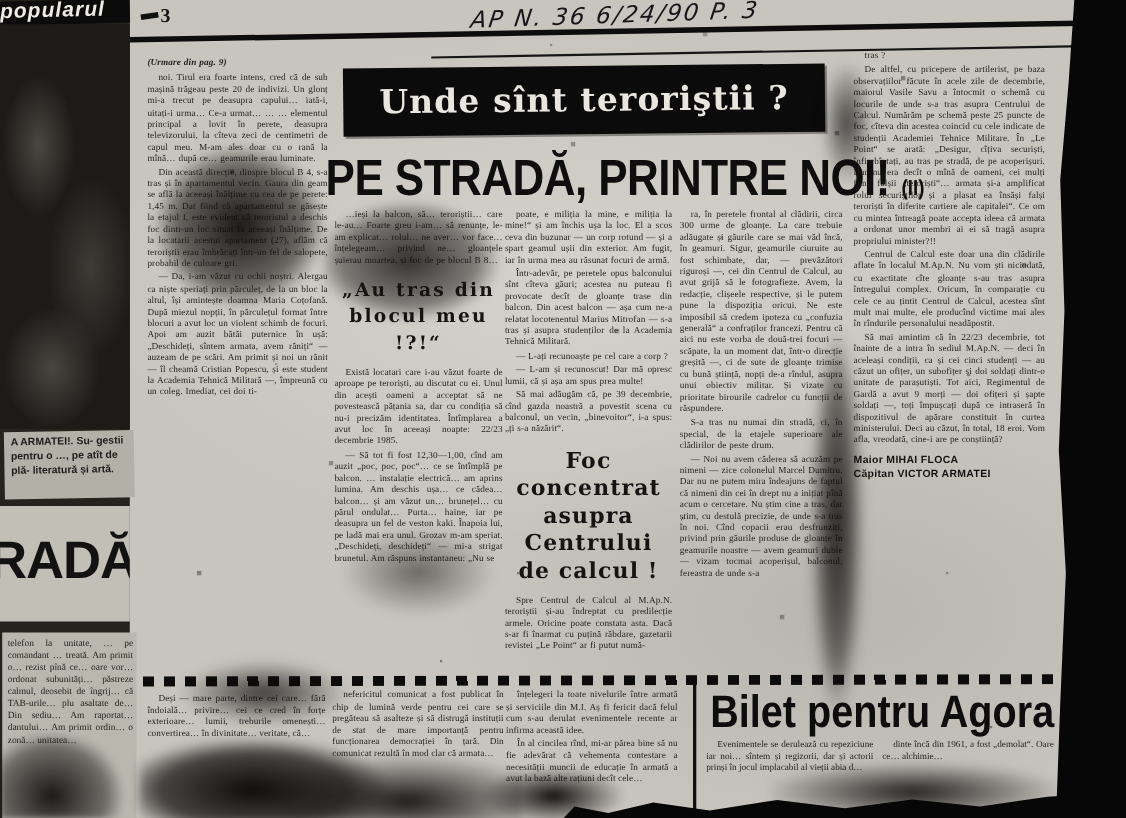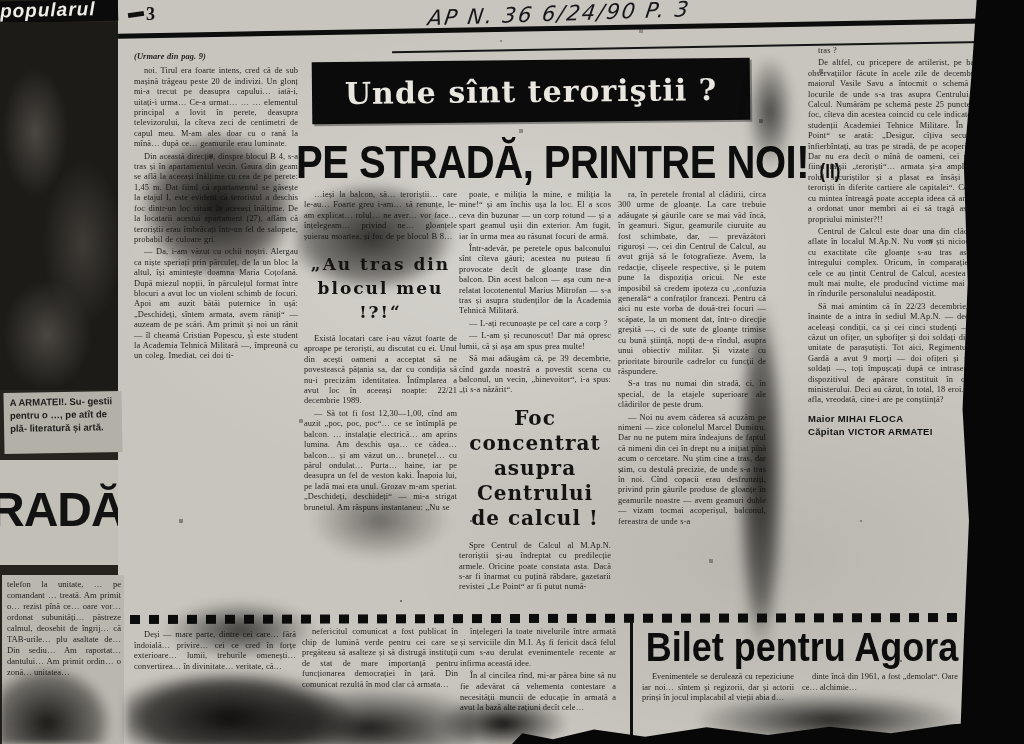--- a/index.html
+++ b/index.html
@@ -62,21 +62,21 @@
   .cont-note{font-weight:bold;font-style:italic;text-align:center;font-size:9.5px;
     margin:0 0 4px 0 !important;text-indent:0 !important;}
   .subhead{font-family:"DejaVu Serif",serif;font-weight:bold;text-align:center;
     color:#151413;margin:10px 4px 10px 4px;}
   #subhead1{font-size:17px;line-height:24px;letter-spacing:2px;}
   #subhead2{font-size:20px;line-height:25px;letter-spacing:1px;}
   #col1{left:134px;top:52px;width:164px;height:560px;}
   #col2{left:304px;top:190px;width:153px;height:422px;}
   #col3{left:459px;top:190px;width:152px;height:422px;}
   #col4{left:618px;top:190px;width:148px;height:422px;}
-  #col5{left:808px;top:46px;width:174px;height:566px;}
+  #col5{left:776px;top:46px;width:174px;height:566px;}
   .bylines{margin-top:6px;font-weight:bold;font-size:9.5px;line-height:13px;
     font-family:"Liberation Sans",sans-serif;letter-spacing:0.3px;color:#121211;}
   
   #dotted-sep{left:130px;top:614px;width:833px;height:9px;z-index:2;
     background:repeating-linear-gradient(90deg,#0c0c0c 0 10px, transparent 10px 19px);
     transform:rotate(-0.15deg);}
   
   .bcol{z-index:2;overflow:hidden;color:#1e1d1b;}
   .bcol p{margin:0 0 2px 0;font-size:8.4px;line-height:10.6px;text-align:justify;
     text-indent:10px;letter-spacing:0.1px;}
@@ -167,21 +167,21 @@
 <div class="abs col" id="col1">
   <p class="cont-note">(Urmare din pag. 9)</p>
   <p>noi. Tirul era foarte intens, cred că de sub mașină trăgeau peste 20 de indivizi. Un glonț mi-a trecut pe deasupra capului… iată-i, uitați-i urma… Ce-a urmat… … … elementul principal a lovit în perete, deasupra televizorului, la cîteva zeci de centimetri de capul meu. M-am ales doar cu o rană la mînă… după ce… geamurile erau luminate.</p>
   <p>Din această direcție, dinspre blocul B 4, s-a tras și în apartamentul vecin. Gaura din geam se află la aceeași înălțime cu cea de pe perete: 1,45 m. Dat fiind că apartamentul se găsește la etajul I, este evident că teroristul a deschis foc dintr-un loc situat la aceeași înălțime. De la locatarii acestui apartament (27), aflăm că teroriștii erau îmbrăcați într-un fel de salopete, probabil de culoare gri.</p>
   <p>— Da, i-am văzut cu ochii noștri. Alergau ca niște speriați prin părculeț, de la un bloc la altul, își amintește doamna Maria Coțofană. După miezul nopții, în părculețul format între blocuri a avut loc un violent schimb de focuri. Apoi am auzit bătăi puternice în ușă: „Deschideți, sîntem armata, avem răniți“ — auzeam de pe scări. Am primit și noi un rănit — îl cheamă Cristian Popescu, și este student la Academia Tehnică Militară —, împreună cu un coleg. Imediat, cei doi ti-</p>
 </div>
 
 <div class="abs col" id="col2">
   <p>…ieși la balcon, să… teroriștii… care le-au… Foarte greu i-am… să renunțe, le-am explicat… rolul… ne aver… vor face… înțelegeam… privind ne… gloanțele șuierau moartea, și foc de pe blocul B 8…</p>
   <div class="subhead" id="subhead1">„Au tras din blocul meu !?!“</div>
-  <p>Există locatari care i-au văzut foarte de aproape pe teroriști, au discutat cu ei. Unul din acești oameni a acceptat să ne povestească pățania sa, dar cu condiția să nu-i precizăm identitatea. Întîmplarea a avut loc în aceeași noapte: 22/21 decembrie 1989.</p>
+  <p>Există locatari care i-au văzut foarte de aproape pe teroriști, au discutat cu ei. Unul din acești oameni a acceptat să ne povestească pățania sa, dar cu condiția să nu-i precizăm identitatea. Întîmplarea a avut loc în aceeași noapte: 22/23 decembrie 1985.</p>
   <p>— Să tot fi fost 12,30—1,00, cînd am auzit „poc, poc, poc“… ce se întîmplă pe balcon. … instalație electrică… am aprins lumina. Am deschis ușa… ce cădea… balcon… și am văzut un… brunețel… cu părul ondulat… Purta… haine, iar pe deasupra un fel de veston kaki. Înapoia lui, pe ladă mai era unul. Grozav m-am speriat. „Deschideți, deschideți“ — mi-a strigat brunetul. Am răspuns instantaneu: „Nu se</p>
 </div>
 
 <div class="abs col" id="col3">
   <p>poate, e miliția la mine, e miliția la mine!“ și am închis ușa la loc. El a scos ceva din buzunar — un corp rotund — și a spart geamul ușii din exterior. Am fugit, iar în urma mea au răsunat focuri de armă.</p>
   <p>Într-adevăr, pe peretele opus balconului sînt cîteva găuri; acestea nu puteau fi provocate decît de gloanțe trase din balcon. Din acest balcon — așa cum ne-a relatat locotenentul Marius Mitrofan — s-a tras și asupra studenților de la Academia Tehnică Militară.</p>
   <p>— L-ați recunoaște pe cel care a corp ?</p>
   <p>— L-am și recunoscut! Dar mă opresc lumii, că și așa am spus prea multe!</p>
   <p>Să mai adăugăm că, pe 39 decembrie, cînd gazda noastră a povestit scena cu balconul, un vecin, „binevoitor“, i-a spus: „ți s-a năzărit“.</p>
   <div class="subhead" id="subhead2">Foc concentrat asupra Centrului de calcul !</div>

